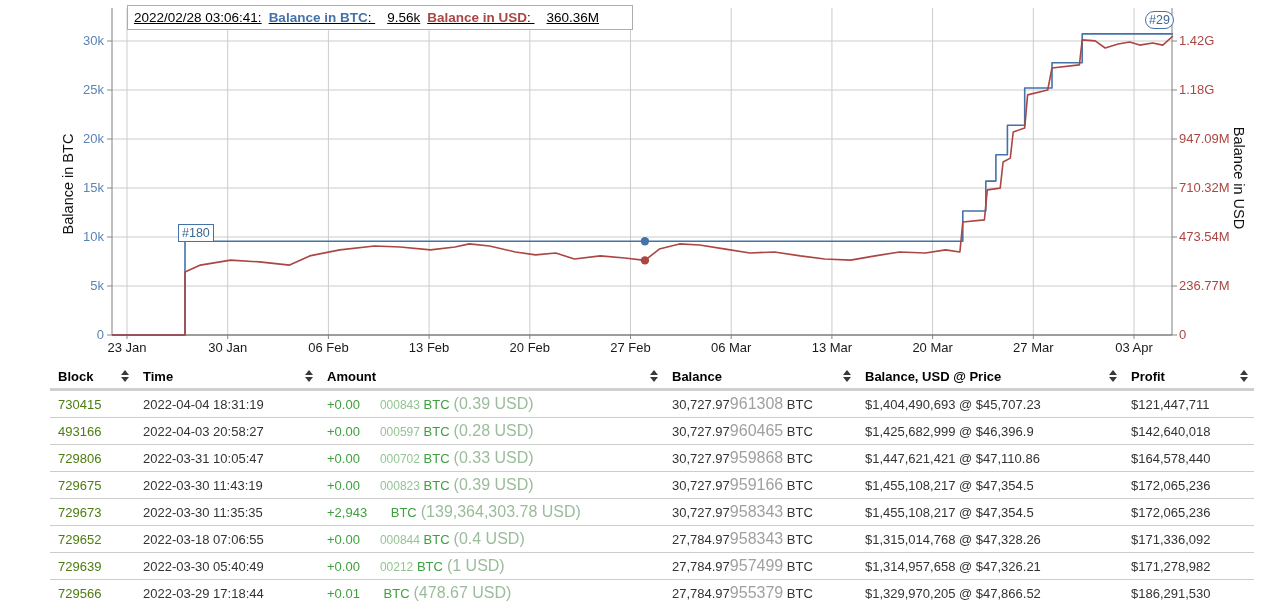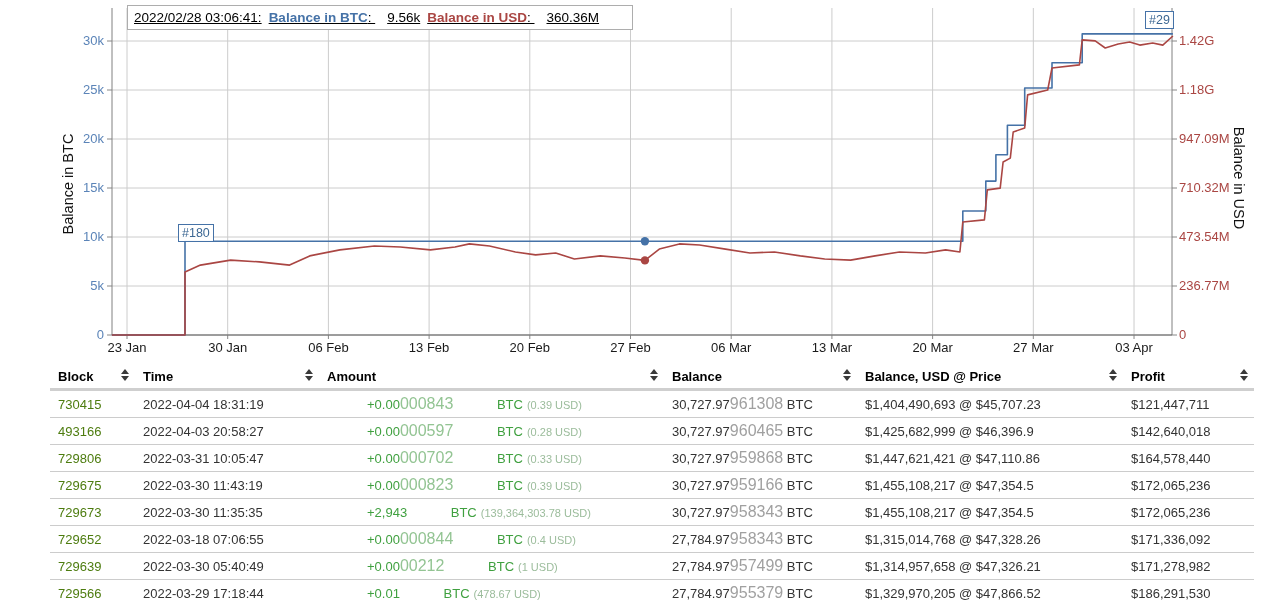--- a/index.html
+++ b/index.html
@@ -14,33 +14,33 @@
     border:1px solid #adadad;background:#fff;font-size:13.5px;color:#000;
     display:flex;align-items:center;padding:1px 6px;white-space:nowrap;text-decoration:underline;}
   .legendbox .lbl{font-weight:bold;margin-left:7px;}
   .legendbox .lbl.btc{color:#4572a7;}
   .legendbox .lbl.usd{color:#aa4643;}
   .legendbox .val{margin-left:12px;}
   .legendbox .colon{white-space:pre;}
   .anno{position:absolute;border:1px solid #4572a7;color:#3c6793;background:rgba(255,255,255,.92);
     font-size:12.5px;line-height:16px;padding:0 3px;}
   .anno.a124{left:178px;top:224px;}
-  .anno.a29{left:1145px;top:11px;}
+  .anno.a29{left:1145px;top:11px;border-radius:9px;}
   
   .table-wrap{position:absolute;left:50px;top:364px;width:1204px;}
   table{border-collapse:collapse;table-layout:fixed;width:1204px;font-size:13px;}
   col.c1{width:85px}col.c2{width:184px}col.c3{width:345px}col.c4{width:193px}col.c5{width:266px}col.c6{width:131px}
   th{font-weight:bold;color:#000;text-align:left;height:24px;padding:0 6px 0 8px;
      border-bottom:3px solid #cfcfcf;}
-  .th-inner{display:flex;justify-content:space-between;align-items:flex-start;gap:20px;}
+  .th-inner{display:flex;justify-content:space-between;align-items:center;gap:20px;}
   td{height:26px;padding:0 6px 0 8px;border-bottom:1px solid #ccc;white-space:nowrap;overflow:hidden;color:#333;}
   a.block-link{color:#4d7c0f;text-decoration:none;cursor:pointer;}
-  .amt-main{color:#3fa03f;margin-left:40px;}
-  .amt-small{color:#93c493;font-size:16px;}
-  .amt-usd{color:#9bbc9b;font-size:11px;margin-left:4px;}
+  .amt-main{color:#3fa03f;}
+  .amt-small{color:#93c493;font-size:12px;padding-left:20px;}
+  .amt-usd{color:#9bbc9b;font-size:16px;margin-left:4px;}
   .bal-small{color:#a0a0a0;font-size:16px;text-align:right;}
   .sort-icon{display:inline-flex;flex-direction:column;row-gap:2px;cursor:pointer;}
   .sort-icon i{display:block;width:0;height:0;border-left:4px solid transparent;border-right:4px solid transparent;}
   .sort-icon .up{border-bottom:5px solid #3a3a3a;}
   .sort-icon .dn{border-top:5px solid #3a3a3a;}
 </style>
 </head>
 <body>
 
 <div class="chart">

